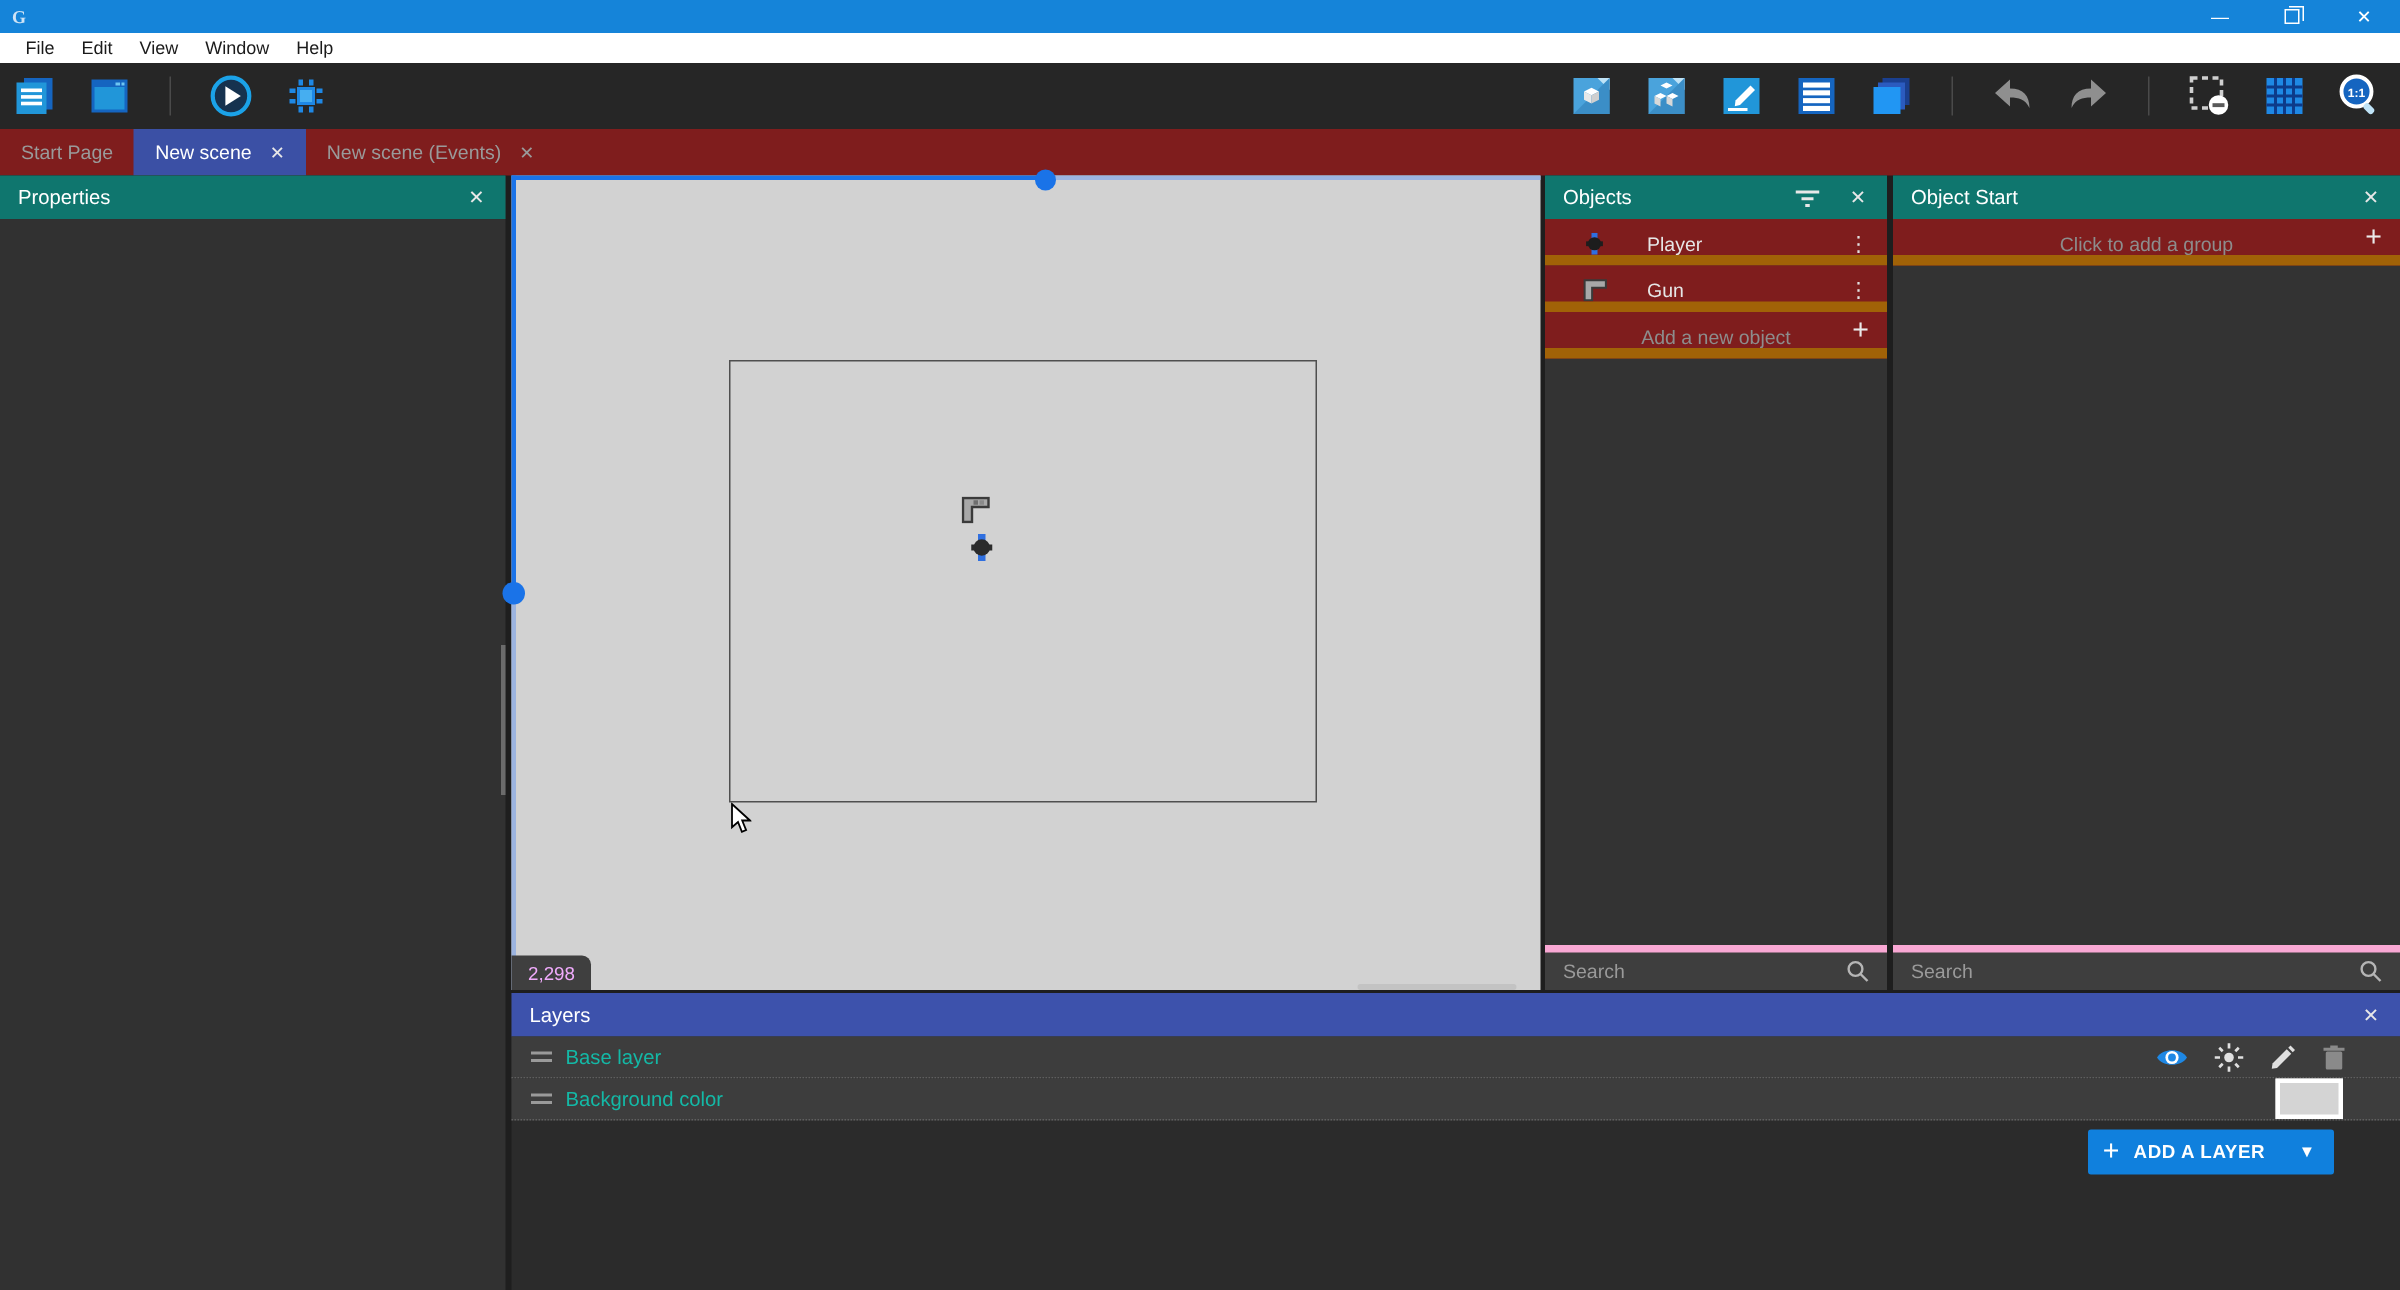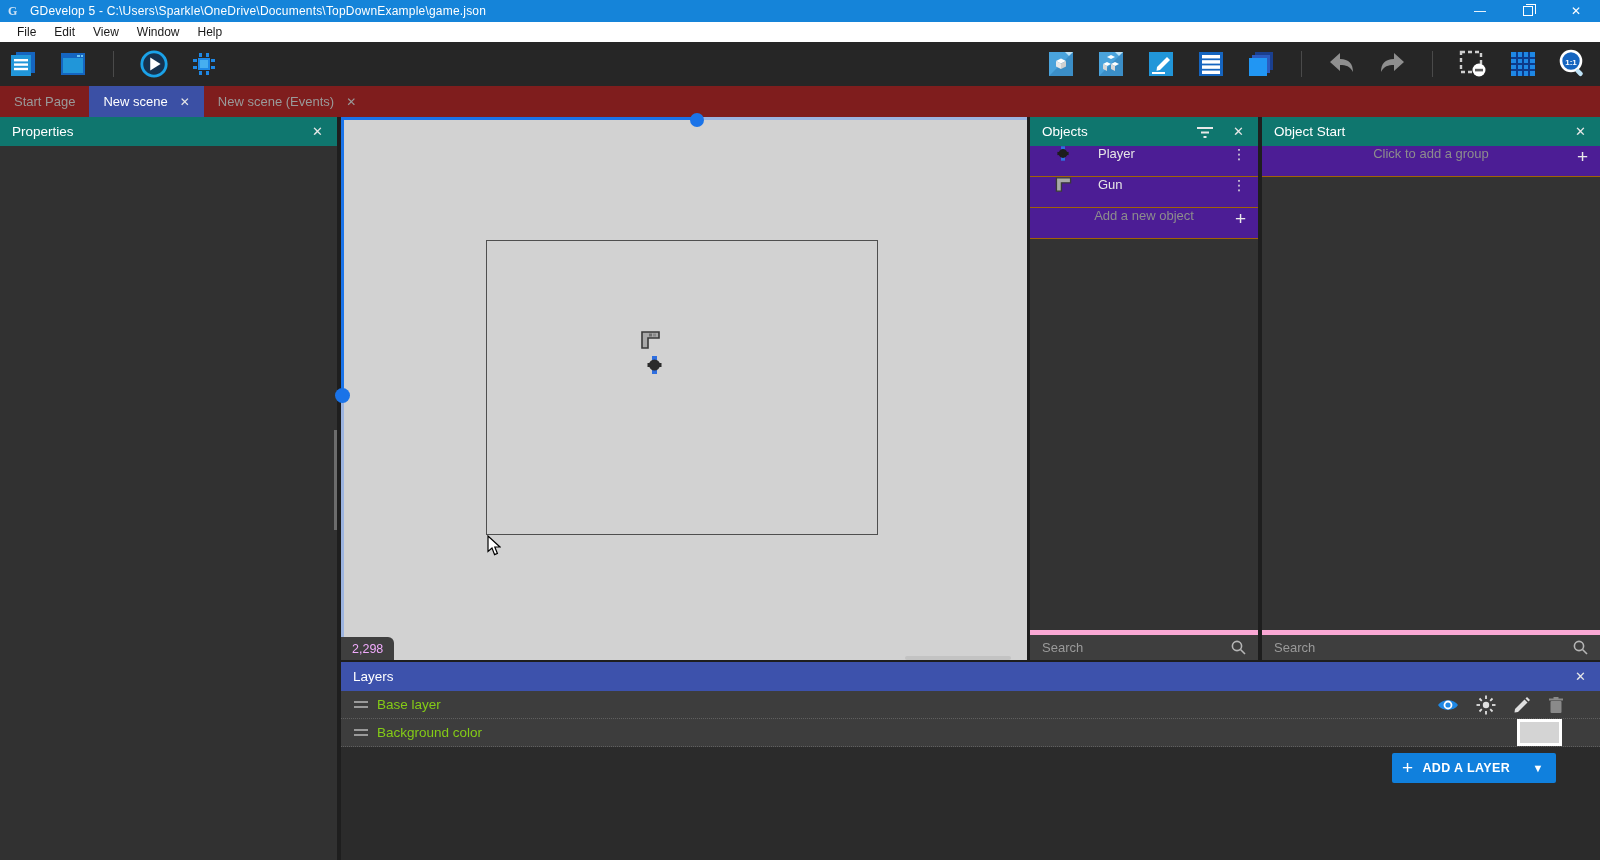--- a/index.html
+++ b/index.html
@@ -42,22 +42,22 @@
   .tab.active { background:#3b50a5; color:#ffffff; }
   .tab .tab-close { font-size:12px; color:#9a9a9a; }
   .tab.active .tab-close { color:#e8e8e8; }
 
   
   .panel { position:absolute; background:#313131; }
   .panel-header { height:29px; background:#0f766e; color:#fff; display:flex; align-items:center;
                   padding:0 12px; font-size:13.5px; }
   .panel-header .spacer { flex:1; }
   .hdr-close { font-size:13px; color:#e8e8e8; padding:0 2px; }
-  .list-row { height:31px; background:#4c1d95; border-bottom:1px solid #a16207;
-              display:flex; align-items:flex-start; position:relative; }
+  .list-row { height:31px; background:#7f1d1d; border-bottom:7px solid #a16207;
+              display:flex; align-items:flex-end; position:relative; }
   .row-label { font-size:13px; color:#e6e6e6; }
   .muted { color:#8d8d8d; }
   .kebab { position:absolute; right:12px; font-size:14px; color:#e0e0e0; letter-spacing:0; }
   .plus { position:absolute; right:12px; font-size:19px; color:#eaeaea; font-weight:300; }
   .search-bar { position:absolute; left:0; bottom:0; right:0; height:30px; background:#3e3e3e;
                 border-top:5px solid #f9a8d4; display:flex; align-items:center; padding:0 12px; }
   .search-input { flex:1; background:transparent; border:none; outline:none; color:#cfcfcf;
                   font-size:13px; font-family:"Liberation Sans", sans-serif; }
   .search-input::placeholder { color:#9a9a9a; opacity:1; }
 
@@ -95,40 +95,39 @@
   .obj-icon { width:22px; margin-left:22px; margin-right:24px; display:flex; justify-content:center; }
   .center-row { justify-content:center; }
   .filter-icon { margin-right:18px; }
 
   
   #layers { left:341px; top:662px; width:1259px; height:198px; background:#2b2b2b; }
   .layer-row { height:28px; background:#3d3d3d; border-bottom:1px dotted #5f5f5f;
                display:flex; align-items:center; position:relative; }
   .drag-handle { width:14px; margin-left:13px; margin-right:9px; }
   .drag-handle i { display:block; height:2px; background:#9a9a9a; margin:3px 0; }
-  .layer-label { font-size:13.5px; color:#84cc16; }
+  .layer-label { font-size:13.5px; color:#14b8a6; }
   .layer-actions { position:absolute; right:36px; display:flex; align-items:center; gap:17px; }
   .swatch { position:absolute; right:38px; top:57px; width:45px; height:27px; background:#d4d4d4;
             border:3px solid #ffffff; }
   .add-layer-btn { position:absolute; left:1051px; top:91px; width:164px; height:30px;
                    background:#1080dd; border-radius:2px; display:flex; align-items:center;
                    color:#fff; }
   .add-layer-main { flex:1; display:flex; align-items:center; justify-content:center; gap:9px;
                     font-size:12.5px; font-weight:bold; letter-spacing:0.4px; }
   .add-layer-plus { font-size:19px; font-weight:400; }
   .add-layer-caret { width:36px; text-align:center; font-size:11px; }
 
   svg { display:block; }
 </style>
 </head>
 <body>
 
 <div class="titlebar">
   <span class="app-icon">G</span>
-  <span class="title-text">GDevelop 5 - C:\Users\Sparkle\OneDrive\Documents\TopDownExample\game.json</span>
   <div class="win-controls">
     <div class="win-btn">—</div>
     <div class="win-btn">
         <span class="restore-glyph"></span>
       </div>
     <div class="win-btn">✕</div>
   </div>
 </div>
 
 <div class="menubar">

